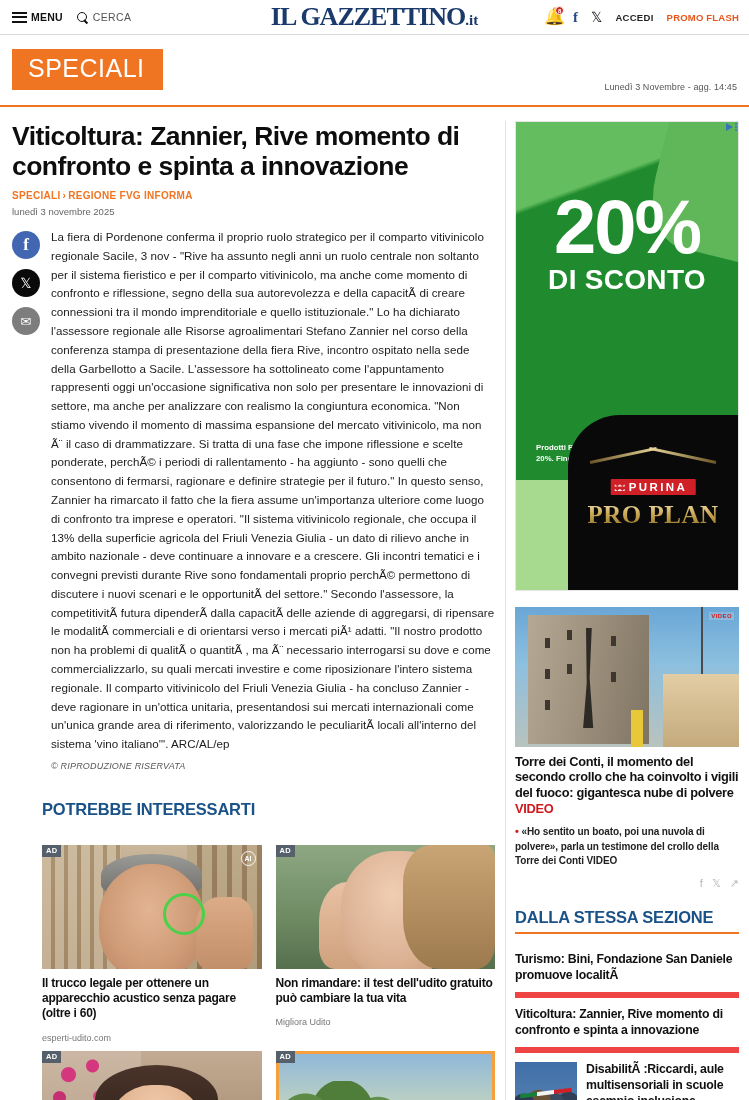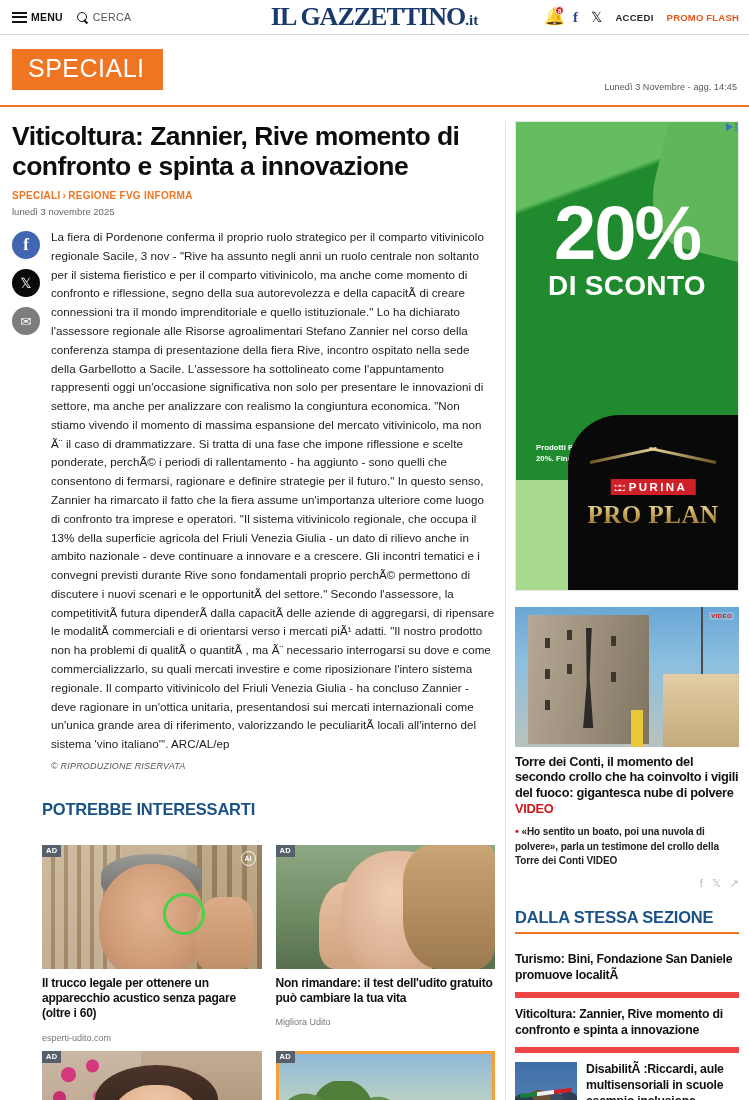--- a/index.html
+++ b/index.html
@@ -249,21 +249,21 @@
     border:1px solid #e6e6e6;
   }
   .pur-green-l { position:absolute; left:0; top:0; width:100%; height:100%;
     background:linear-gradient(160deg,#64bd5e 0%,#64bd5e 16%,#1f8b2e 17%,#1f8b2e 100%); }
   .pur-wedge {
     position:absolute; right:-12%; top:-6%; width:48%; height:34%;
     background:#5fb75a; transform:rotate(14deg); border-radius:0 0 0 40%;
   }
   .pur-text { position:absolute; left:0; right:0; top:70px; text-align:center; color:#fff; }
   .pur-l1 { font-size:25px; font-weight:700; letter-spacing:.5px; }
-  .pur-l2 { font-size:76px; font-weight:700; line-height:.92; letter-spacing:-2px; margin-top:6px; }
+  .pur-l2 { font-size:76px; font-weight:700; line-height:.92; letter-spacing:-2px; margin-top:0; }
   .pur-l3 { font-size:28px; font-weight:700; letter-spacing:.3px; margin-top:2px; }
   .pur-fine {
     position:absolute; left:20px; right:16px; top:320px;
     font-size:7.8px; color:#fff; line-height:1.42; font-weight:600;
   }
   .pur-pack {
     position:absolute; left:52px; right:0; bottom:0; height:175px;
     background:#090909; border-radius:52px 0 0 0;
   }
   .pur-lowwedge {

